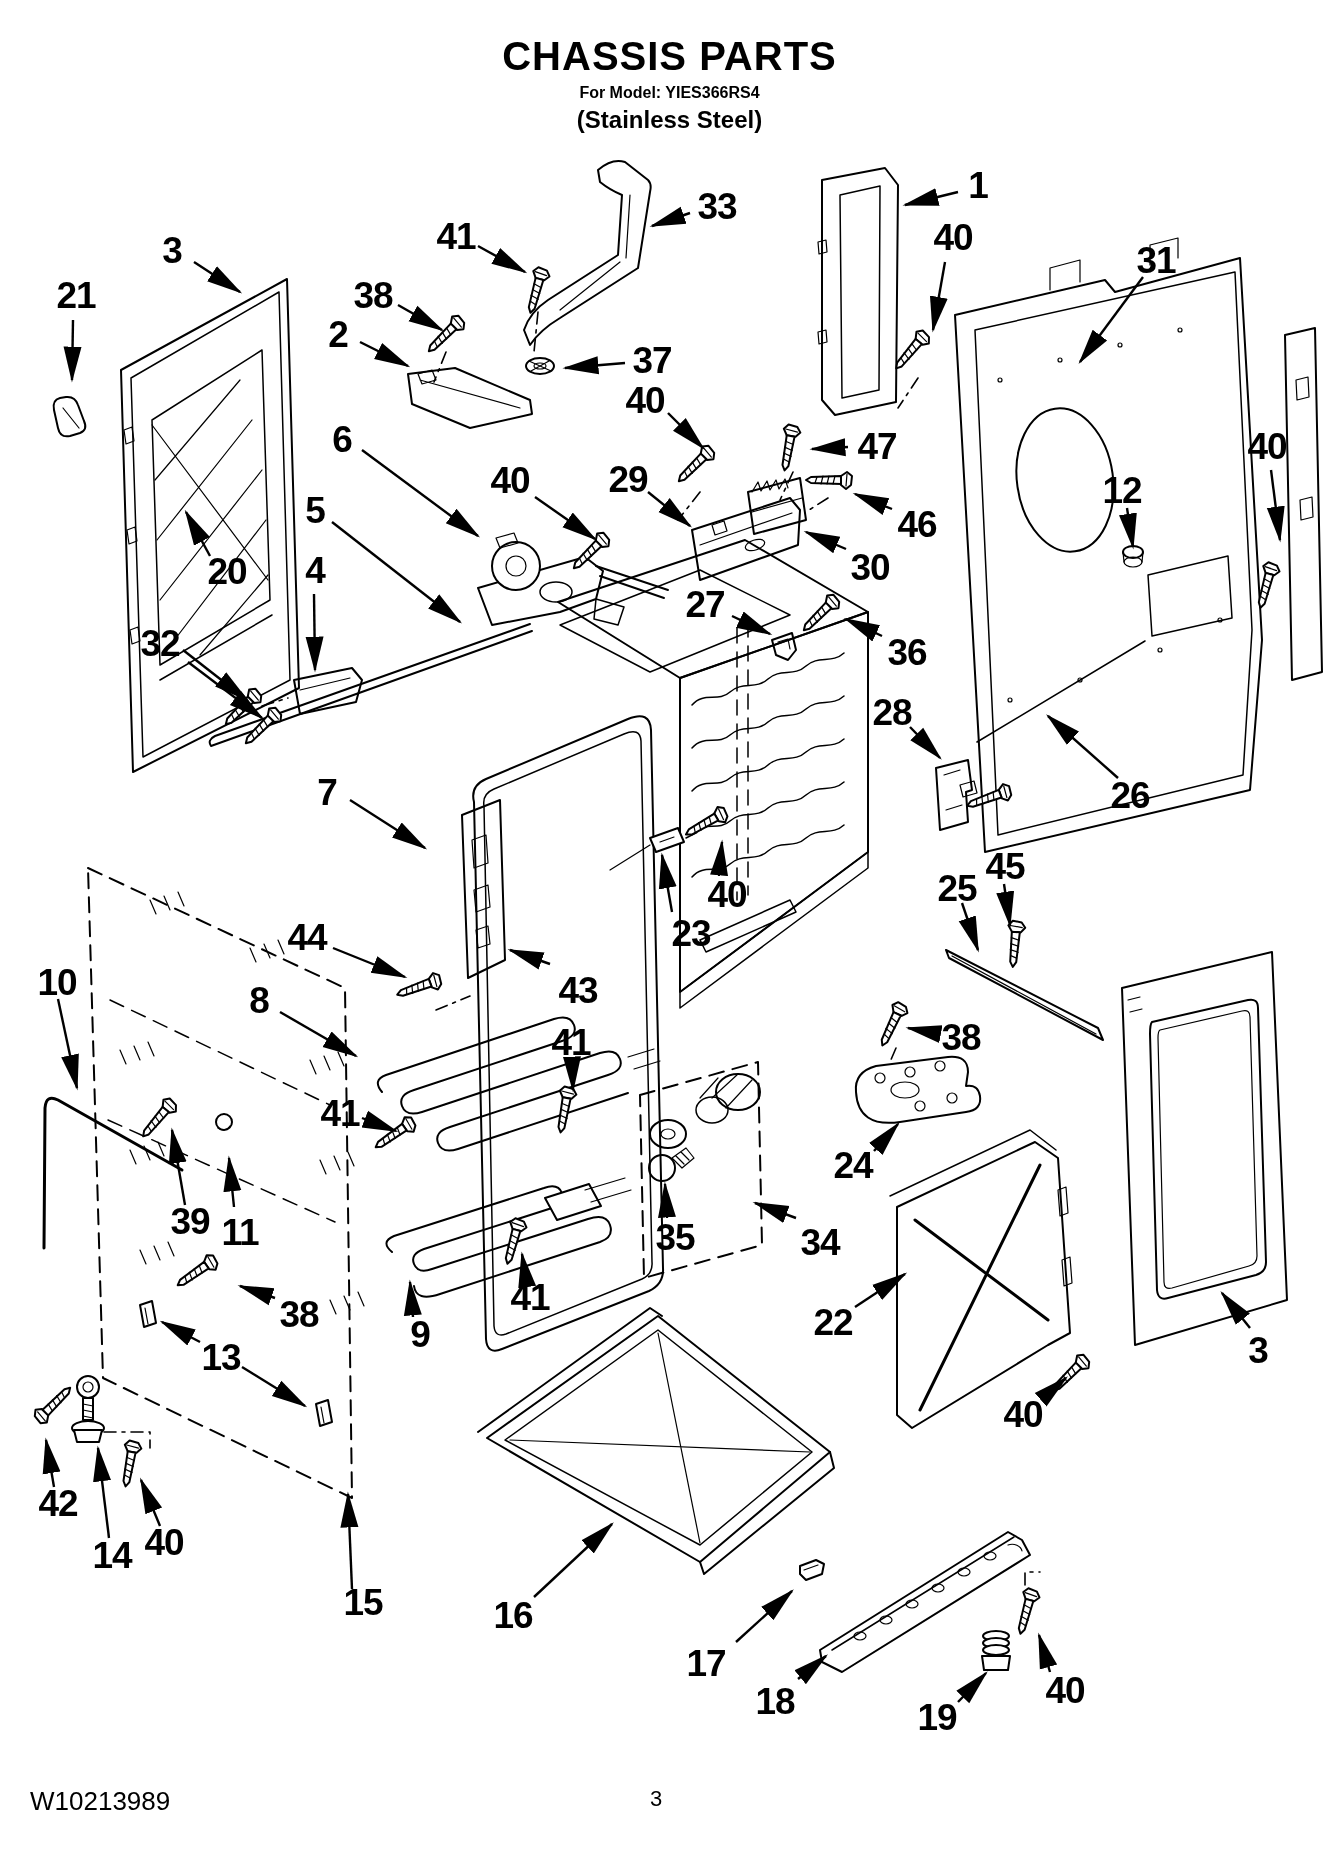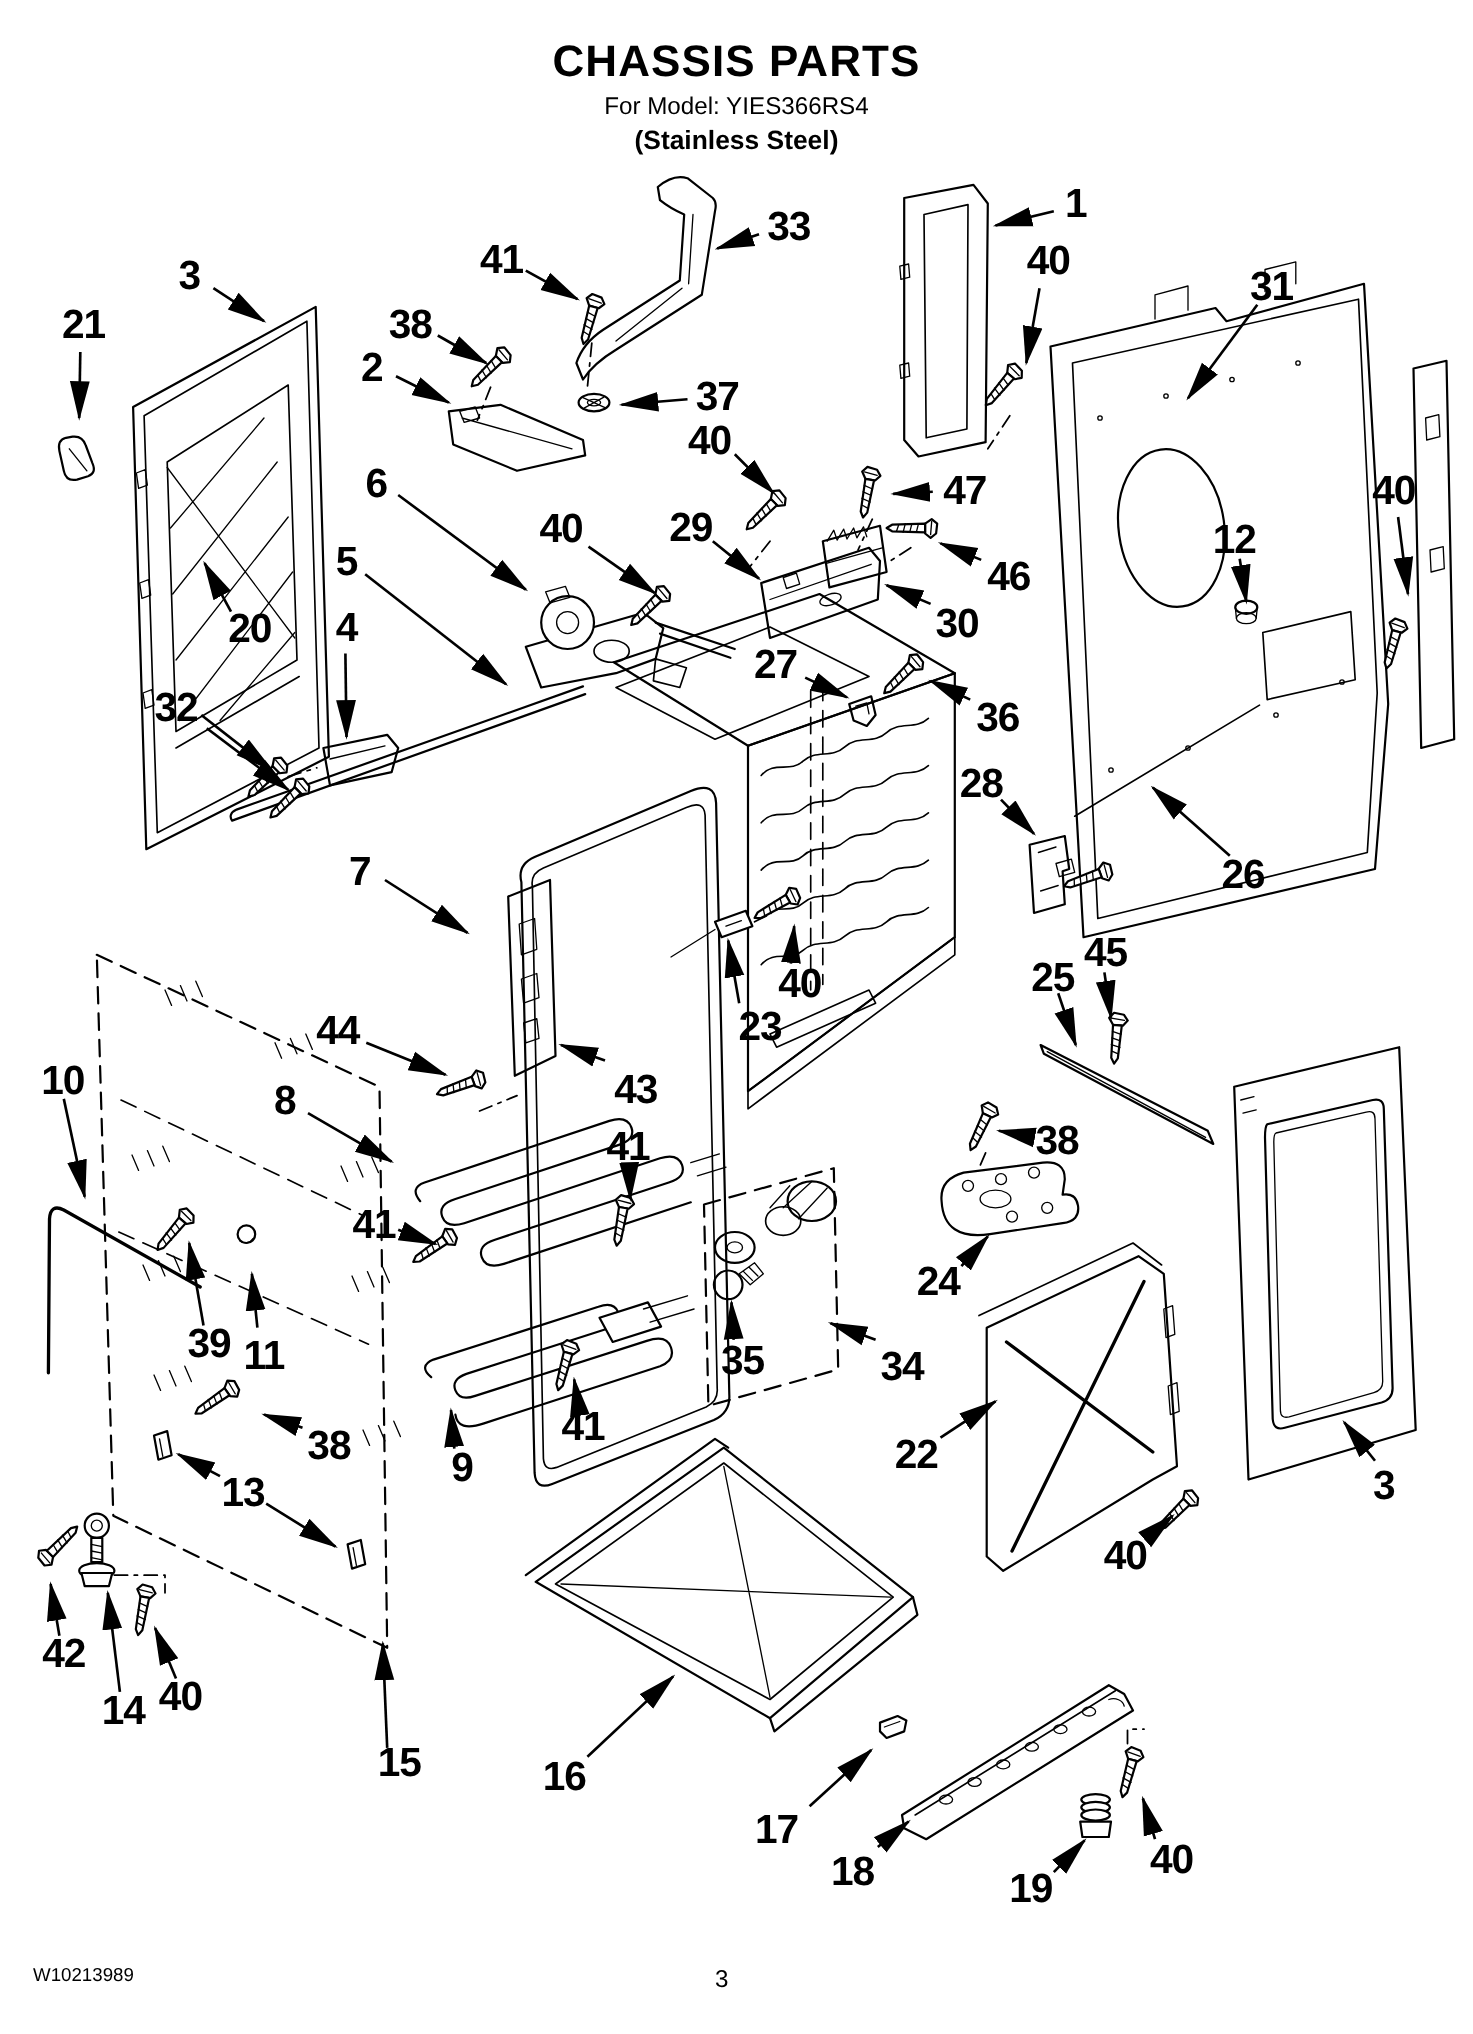--- a/index.html
+++ b/index.html
@@ -1,22 +1,22 @@
 <!DOCTYPE html>
 <html><head>
 <meta charset="utf-8">
 <style>
   html,body{margin:0;padding:0;background:#fff;}
   #page{position:relative;width:1339px;height:1849px;background:#fff;
         font-family:"Liberation Sans",sans-serif;color:#000;overflow:hidden;}
   #hdr{position:absolute;top:36px;left:0;width:1339px;text-align:center;z-index:3;}
   .title{font-weight:bold;font-size:40px;letter-spacing:1px;line-height:1.0;}
-  .sub1{font-weight:normal;font-size:22px;margin-top:8px;}
+  .sub1{font-weight:bold;font-size:16px;margin-top:8px;}
   .sub2{font-weight:bold;font-size:24px;margin-top:4px;}
-  #ftr-doc{position:absolute;left:30px;top:1786px;font-size:17px;z-index:3;}
+  #ftr-doc{position:absolute;left:30px;top:1786px;font-size:26px;z-index:3;}
   #ftr-page{position:absolute;left:650px;top:1786px;font-size:22px;z-index:3;}
   svg{position:absolute;top:0;left:0;z-index:2;}
   .ln{fill:none;stroke:#000;stroke-width:2;stroke-linejoin:round;stroke-linecap:round;}
   .t15{stroke-width:1.5;} .t12{stroke-width:1.2;} .thk{stroke-width:3;}
   .dash{stroke-dasharray:15 9;}
   .dd{stroke-dasharray:12 6 3 6;stroke-width:1.6;}
   .fw{fill:#fff;stroke:#000;stroke-width:2;stroke-linejoin:round;}
   .leader{stroke:#000;stroke-width:2.4;fill:none;}
   text.callout{font-family:"Liberation Sans",sans-serif;font-weight:bold;font-size:37px;
                text-anchor:middle;dominant-baseline:central;letter-spacing:-1px;}

